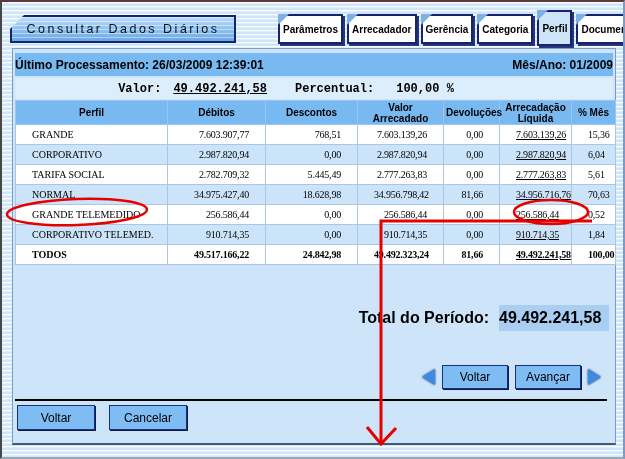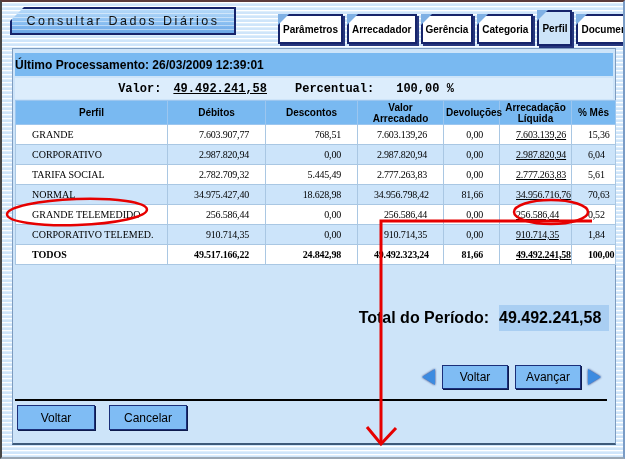--- a/index.html
+++ b/index.html
@@ -8,21 +8,21 @@
 
   .window {
     position:relative; width:625px; height:459px; overflow:hidden;
     background:repeating-linear-gradient(180deg,#ffffff 0 1px,#ddeefc 1px 2px,#cfe5fa 2px 4px);
     border-style:solid; border-width:2px;
     border-color:#5c3a3a #7a9cc6 #9aa7b4 #474747;
   }
 
   
   .banner {
-    position:absolute; left:8px; top:5px; width:226px; height:28px;
+    position:absolute; left:8px; top:13px; width:226px; height:28px;
     background:linear-gradient(180deg,#b9dbf9 0%,#8cc0f2 55%,#6aa6e6 100%);
     background-blend-mode:normal;
     border:2px solid #16246b;
     clip-path:polygon(14px 0, 100% 0, 100% 100%, 0 100%, 0 14px);
     display:flex; align-items:center; justify-content:center;
     font-size:12.5px; letter-spacing:2.5px; color:#111;
   }
   .banner-stripes {
     position:absolute; inset:0;
     background:repeating-linear-gradient(180deg, rgba(255,255,255,.45) 0 1px, transparent 1px 4px);
@@ -155,20 +155,21 @@
     <div class="tab">
       <span class="fold"></span>
       <span>Documento</span>
     </div>
   </div>
 
   <div class="panel">
 
     <div class="bar">
       <span>Último Processamento: 26/03/2009 12:39:01</span>
+      <span>Mês/Ano: 01/2009</span>
     </div>
 
     <div class="valor-row">
       <div class="valor-group">
         <span class="vlabel">Valor:</span>
         <span class="vvalue">49.492.241,58</span>
         <span class="plabel">Percentual:</span>
         <span>100,00 %</span>
       </div>
     </div>

